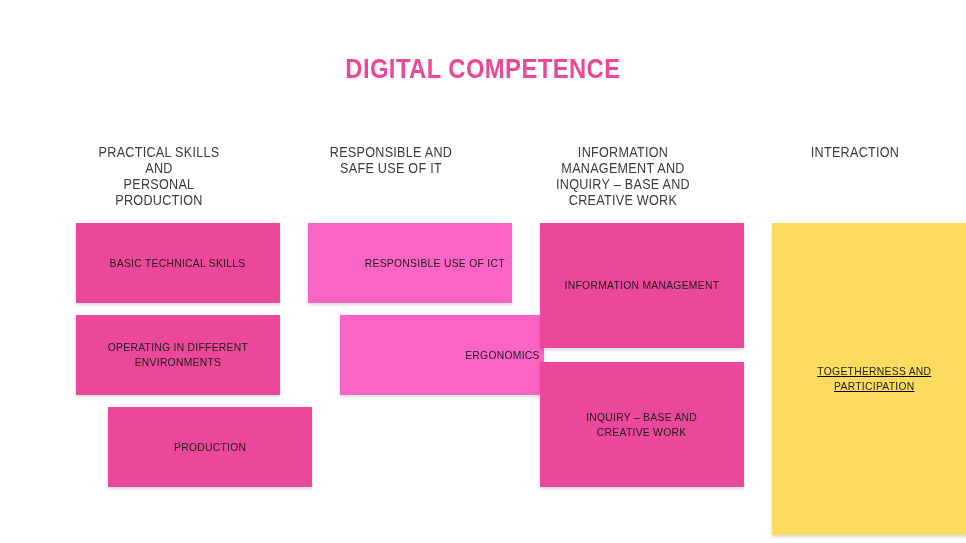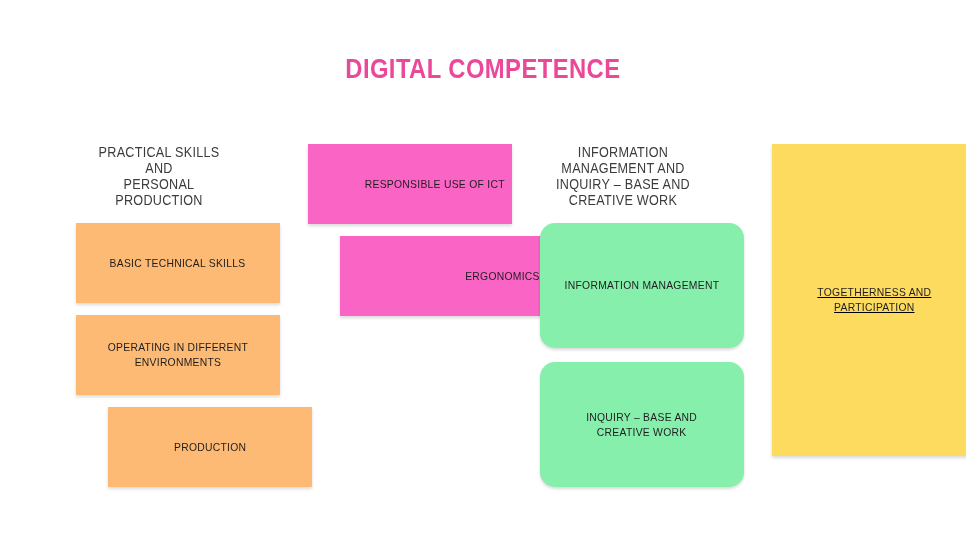--- a/index.html
+++ b/index.html
@@ -68,23 +68,23 @@
     color: #1e1e1e;
     letter-spacing: 0.3px;
     transform: scaleX(0.9);
     transform-origin: center;
   }
   .box-small { height: 80px; margin-bottom: 12px; }
   .box-small:last-child { margin-bottom: 0; margin-left: 32px; }
   .box-medium { height: 125px; margin-bottom: 14px; }
   .box-medium:last-child { margin-bottom: 0; }
   .box-tall { height: 312px; text-decoration: underline; }
-  .green  { background: #fdba74; }
+  .green  { background: #ec4899; }
   .pink   { background: #f964c5; justify-content: flex-end; }
-  .blue   { background: #86efac; border-radius: 15px; }
+  .blue   { background: #ec4899; }
   .yellow { background: #fddb5e; }
 </style>
 </head>
 <body>
 
 <div class="canvas">
 
   <h1 class="title">
     <span>DIGITAL COMPETENCE</span>
   </h1>
@@ -102,20 +102,24 @@
       <div class="box box-small green">
         <span>OPERATING IN DIFFERENT
 ENVIRONMENTS</span>
       </div>
       <div class="box box-small green">
         <span>PRODUCTION</span>
       </div>
     </section>
 
     <section class="column">
+      <div class="col-header">
+        <span>RESPONSIBLE AND
+SAFE USE OF IT</span>
+      </div>
       <div class="box box-small pink">
         <span>RESPONSIBLE USE OF ICT</span>
       </div>
       <div class="box box-small pink">
         <span>ERGONOMICS</span>
       </div>
     </section>
 
     <section class="column">
       <div class="col-header">
@@ -127,20 +131,23 @@
       <div class="box box-medium blue">
         <span>INFORMATION MANAGEMENT</span>
       </div>
       <div class="box box-medium blue">
         <span>INQUIRY – BASE AND
 CREATIVE WORK</span>
       </div>
     </section>
 
     <section class="column">
+      <div class="col-header">
+        <span>INTERACTION</span>
+      </div>
       <div class="box box-tall yellow">
         <span>TOGETHERNESS AND
 PARTICIPATION</span>
       </div>
     </section>
 
   </div>
 </div>
 
 </body></html>

